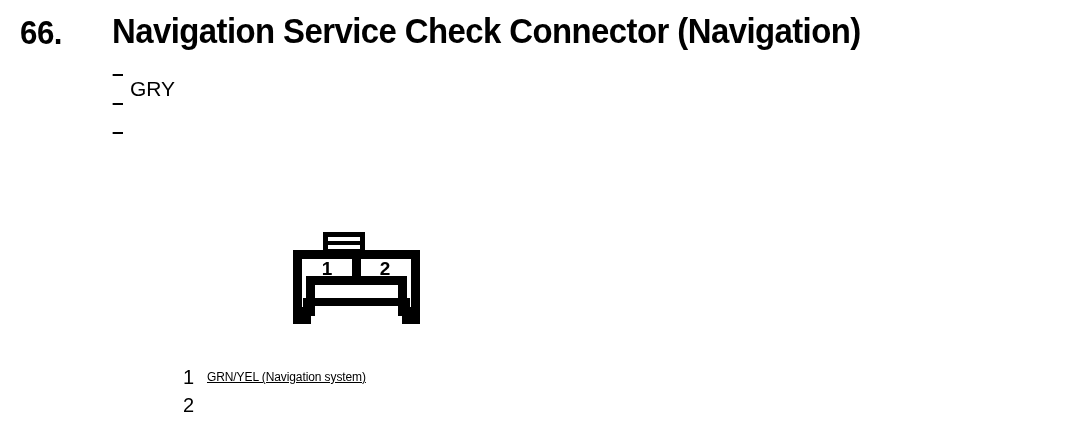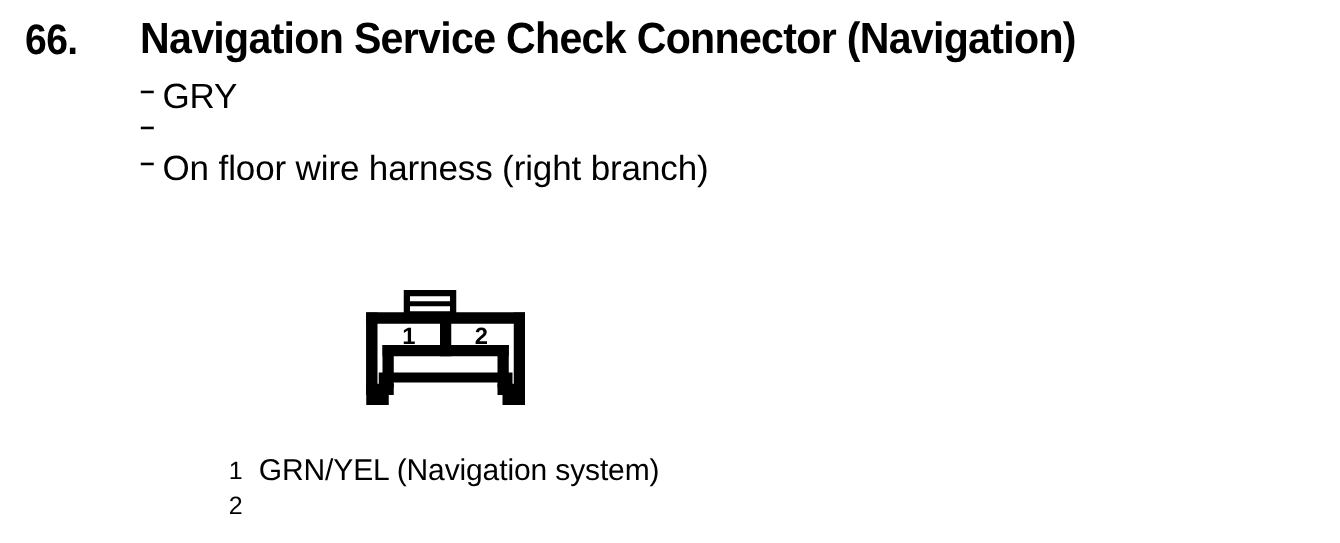--- a/index.html
+++ b/index.html
@@ -68,22 +68,22 @@
     position: absolute;
     left: 0;
     top: 0;
     font-size: 21px;
     font-weight: bold;
     line-height: 29px;
   }
   .desc-text {
     position: absolute;
     left: 18px;
-    top: 4px;
-    font-size: 28px;
+    top: 16px;
+    font-size: 21px;
     line-height: 29px;
     letter-spacing: -0.1px;
   }
 
   
   .connector-figure {
     position: absolute;
     left: 290px;
     top: 232px;
     width: 136px;
@@ -119,23 +119,24 @@
     top: 0;
     width: 14px;
     text-align: left;
     font-size: 20px;
     line-height: 28px;
   }
   .pin-desc {
     position: absolute;
     left: 24px;
     top: 0;
-    font-size: 24px;
+    font-size: 12px;
     line-height: 28px;
     letter-spacing: -0.1px;
+    text-decoration: underline;
   }
 </style>
 </head>
 <body>
 
 <div class="header">
   <div class="header-number">66.</div>
   <div class="header-title">Navigation Service Check Connector (Navigation)</div>
 </div>
 
@@ -145,21 +146,20 @@
     <span class="desc-dash">–</span>
     <span class="desc-text">GRY</span>
   </div>
 
   <div class="desc-item">
     <span class="desc-dash">–</span>
   </div>
 
   <div class="desc-item">
     <span class="desc-dash">–</span>
-    <span class="desc-text">On floor wire harness (right branch)</span>
   </div>
 
 </div>
 
 <div class="connector-figure">
   <svg class="connector-svg" width="136" height="92" viewBox="0 0 136 92">
 
     <g>
       <rect x="33" y="0" width="42" height="22" fill="#000000"></rect>
       <rect x="38" y="5" width="32" height="4" fill="#ffffff"></rect>

